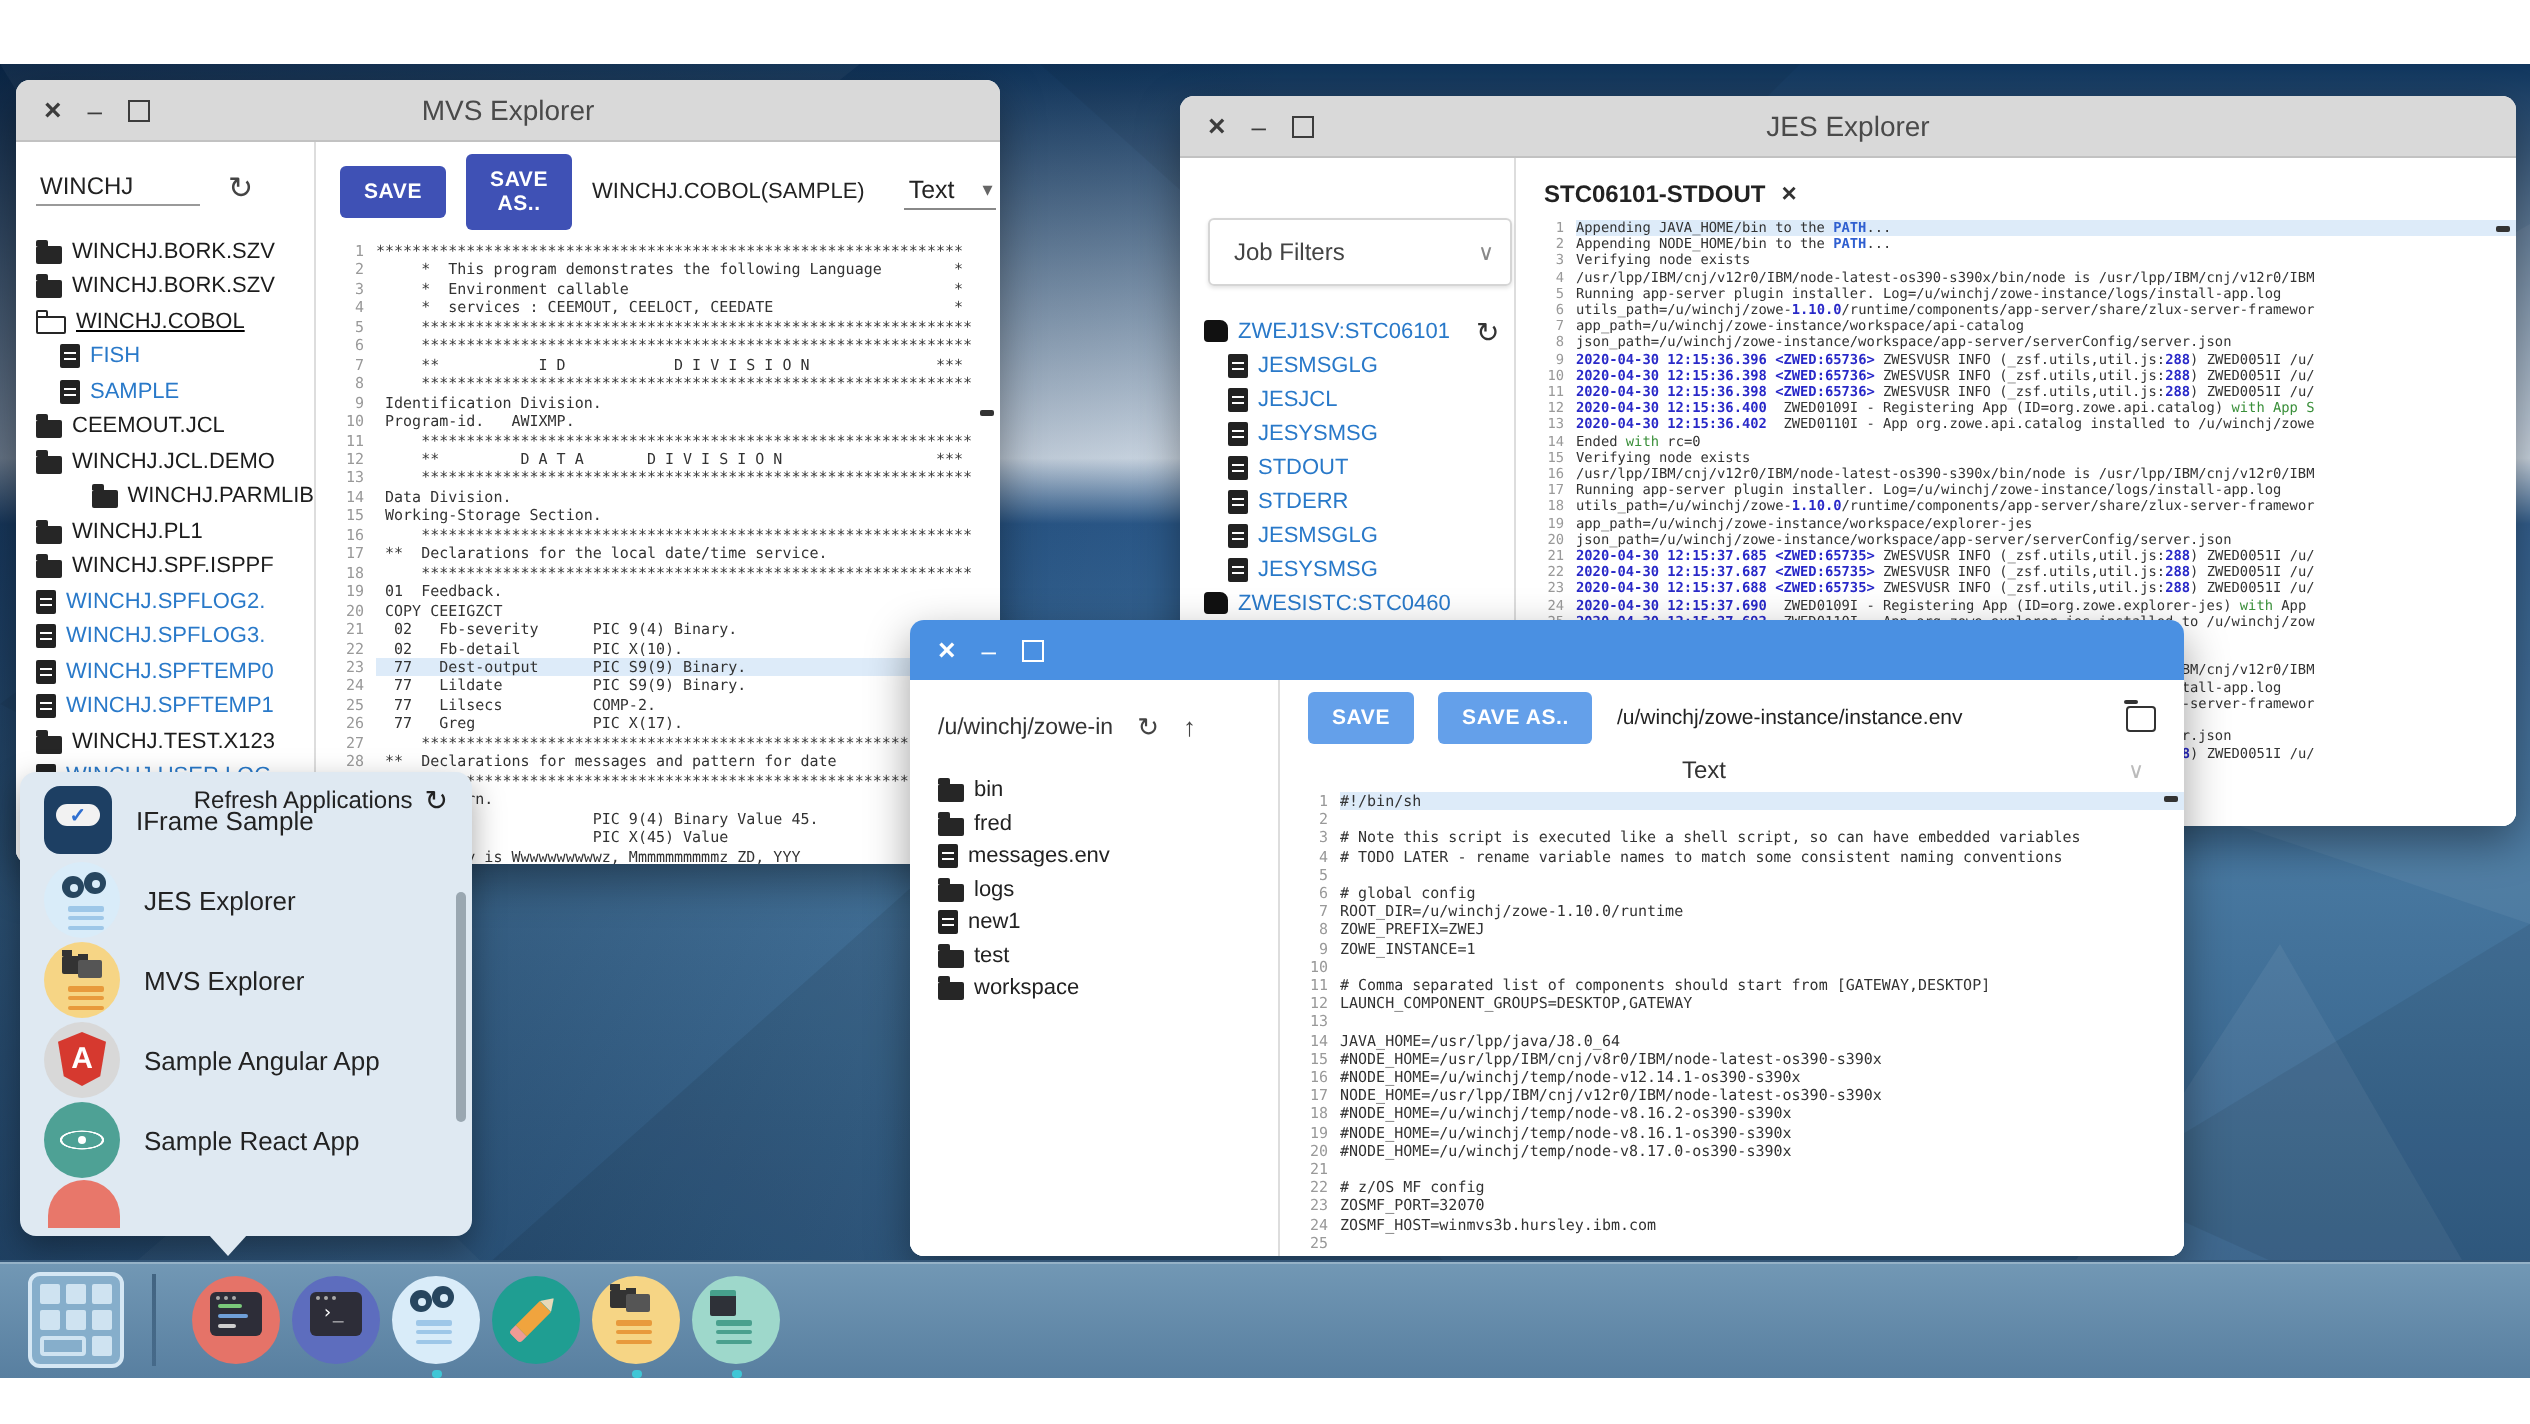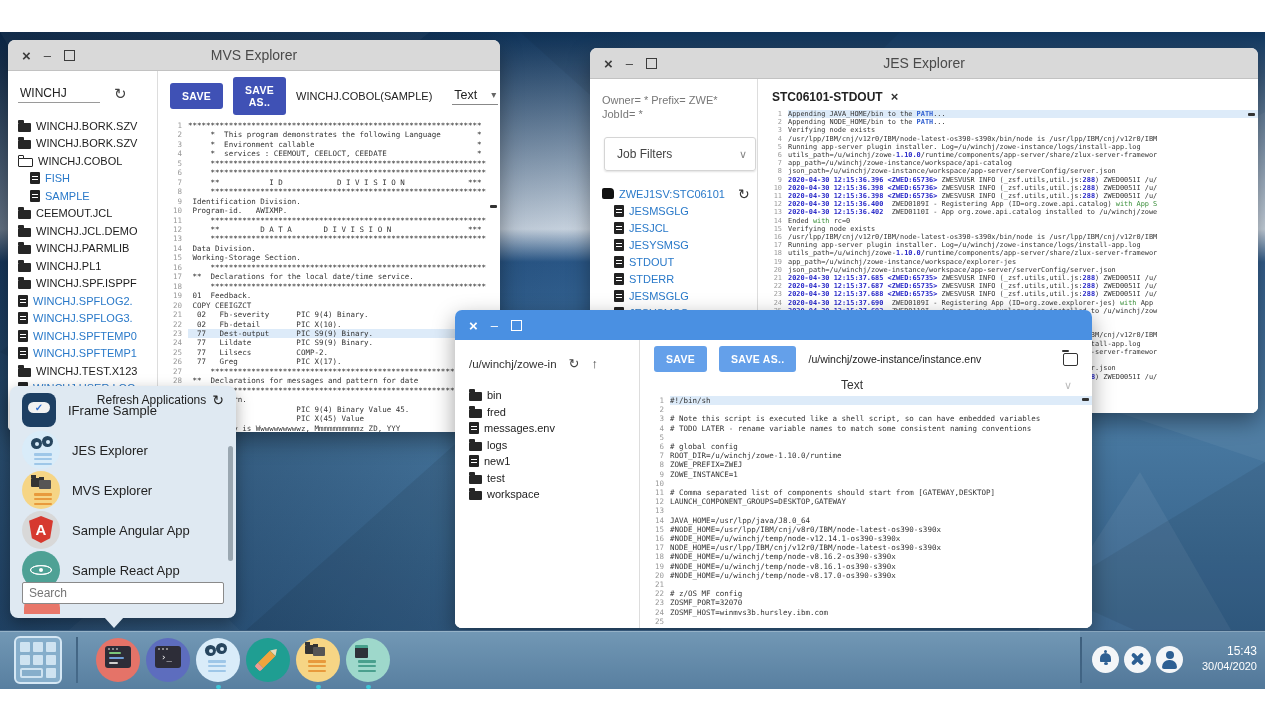--- a/index.html
+++ b/index.html
@@ -227,41 +227,41 @@
           </div>
           <div id="mvs-tree">
               <div class="trow" style="padding-left: 0px;">
                 <span class="i-folder"></span>
                 <span class="tlabel">WINCHJ.BORK.SZV</span>
               </div>
               <div class="trow" style="padding-left: 0px;">
                 <span class="i-folder"></span>
                 <span class="tlabel">WINCHJ.BORK.SZV</span>
               </div>
-              <div class="trow" style="padding-left: 0px;">
+              <div class="trow" style="padding-left: 0px; text-decoration: underline;">
                 <span class="i-folder open"></span>
                 <span class="tlabel">WINCHJ.COBOL</span>
               </div>
               <div class="trow link" style="padding-left: 12px;">
                 <span class="i-file"></span>
                 <span class="tlabel">FISH</span>
               </div>
               <div class="trow link" style="padding-left: 12px;">
                 <span class="i-file"></span>
                 <span class="tlabel">SAMPLE</span>
               </div>
               <div class="trow" style="padding-left: 0px;">
                 <span class="i-folder"></span>
                 <span class="tlabel">CEEMOUT.JCL</span>
               </div>
               <div class="trow" style="padding-left: 0px;">
                 <span class="i-folder"></span>
                 <span class="tlabel">WINCHJ.JCL.DEMO</span>
               </div>
-              <div class="trow" style="padding-left: 0px;">
+              <div class="trow" style="padding-left: 0px; justify-content: flex-end;">
                 <span class="i-folder"></span>
                 <span class="tlabel">WINCHJ.PARMLIB</span>
               </div>
               <div class="trow" style="padding-left: 0px;">
                 <span class="i-folder"></span>
                 <span class="tlabel">WINCHJ.PL1</span>
               </div>
               <div class="trow" style="padding-left: 0px;">
                 <span class="i-folder"></span>
                 <span class="tlabel">WINCHJ.SPF.ISPPF</span>
@@ -448,21 +448,20 @@
       <div class="titlebar gray">
         <div class="win-title">JES Explorer</div>
         <div class="win-controls">
           <span class="wc x">×</span>
           <span class="wc">–</span>
           <span class="wc box"></span>
         </div>
       </div>
       <div class="win-body">
         <div class="sidebar">
-          <div class="jes-filter">Owner= * Prefix= ZWE* JobId= *</div>
           <div class="jobfilters">
             <span>Job Filters</span>
             <span class="car">∨</span>
           </div>
           <div id="jes-tree">
               <div class="trow link" style="padding-left: 0px;">
                 <span class="i-job"></span>
                 <span class="tlabel">ZWEJ1SV:STC06101</span>
                 <span class="refresh-mini">↻</span>
               </div>
@@ -861,21 +860,20 @@
                 <i></i>
                 <i></i>
                 <b></b>
               </span>
             </span>
             <span class="app-label">Sample React App</span>
           </div>
         </div>
       <div class="partial-app"></div>
       <span class="panel-scroll"></span>
-      <input class="search-box" placeholder="Search" style="">
     </div>
     <div class="panel-tail"></div>
 
     <div class="taskbar">
       <div class="launcher-btn">
         <span class="lgrid">
           <i></i>
             <i></i>
             <i></i>
             <i></i>
@@ -951,33 +949,15 @@
               <span class="mini-win"></span>
               <span class="lines lt">
                 <i></i>
                 <i></i>
                 <i></i>
               </span>
             </span>
             <span class="run-dot"></span>
           </div>
         </div>
-      <div class="tb-right">
-        <span class="tb-divider" style="left:0;"></span>
-        <span class="util" style="left:12px;">
-            <span class="bell"></span>
-          </span>
-        <span class="util tools" style="left:44px;">
-            <span></span>
-            <span></span>
-          </span>
-        <span class="util user" style="left:76px;">
-            <span class="head"></span>
-            <span class="body"></span>
-          </span>
-        <div class="clock">
-          <div class="t">15:43</div>
-          <div class="d">30/04/2020</div>
-        </div>
-      </div>
     </div>
   </div>
 </div>
 
 </body></html>

